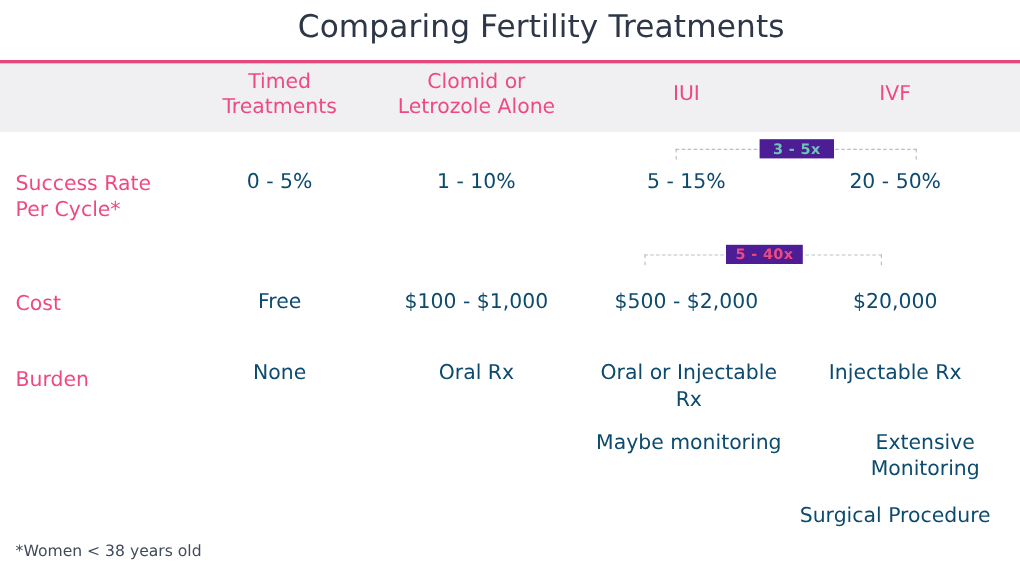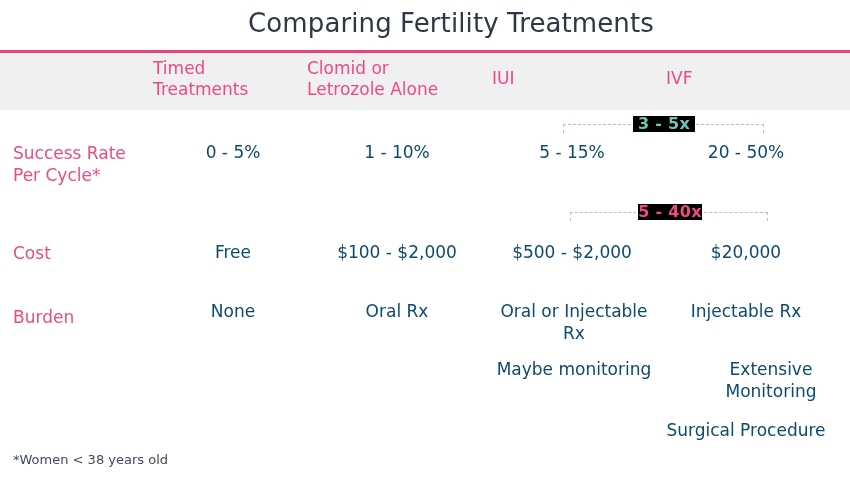--- a/index.html
+++ b/index.html
@@ -50,20 +50,21 @@
     height: 57px;
     background: #f0f0f2;
   }
 
   .col-head {
     position: absolute;
     top: 58px;
     font-size: 17px;
     line-height: 1.25;
     color: #ef4a80;
+    text-align: center;
     font-weight: 400;
   }
   .col-head.single-line { top: 68px; }
 
   
   .row-label {
     position: absolute;
     left: 13px;
     font-size: 17px;
     line-height: 1.3;
@@ -106,24 +107,24 @@
     position: absolute;
     top: 0;
     width: 0;
     height: 9px;
     border-left: 1px dashed #b9bfc9;
   }
   .bracket .mult {
     position: absolute;
     top: -8px;
     text-align: center;
-    font-size: 16px;
+    font-size: 12px;
     font-weight: 600;
     letter-spacing: 0.3px;
-    background: #000000;
+    background: #4c1d95;
     line-height: 16px;
   }
 </style>
 </head>
 <body>
 
 <div class="title">Comparing Fertility Treatments</div>
 <div class="title-rule"></div>
 
 <div class="header-band"></div>
@@ -162,25 +163,25 @@
   <div class="tick" style="left:0px;"></div>
   <div class="tick" style="left:200px;"></div>
   <div class="mult" style="left:70px; width:62px; color:#6ec6b5;">3 - 5x</div>
 </div>
 
 <div class="row-label" style="top:242px;">
   <div>Cost</div>
 </div>
 
 <div class="cell" style="left:153px; top:241px; width:160px;">Free</div>
-<div class="cell" style="left:307px; top:241px; width:180px;">$100 - $2,000</div>
+<div class="cell" style="left:307px; top:241px; width:180px;">$100 - $1,000</div>
 <div class="cell" style="left:487px; top:241px; width:170px;">$500 - $2,000</div>
 <div class="cell" style="left:666px; top:241px; width:160px;">$20,000</div>
 
-<div class="bracket" style="left:570px; top:212px; width:198px;">
+<div class="bracket" style="left:537px; top:212px; width:198px;">
   <div class="seg" style="left:0px; width:76px;"></div>
   <div class="seg" style="left:124px; width:74px;"></div>
   <div class="tick" style="left:0px;"></div>
   <div class="tick" style="left:197px;"></div>
   <div class="mult" style="left:68px; width:64px; color:#ef4a80;">5 - 40x</div>
 </div>
 
 <div class="row-label" style="top:306px;">
   <div>Burden</div>
 </div>

